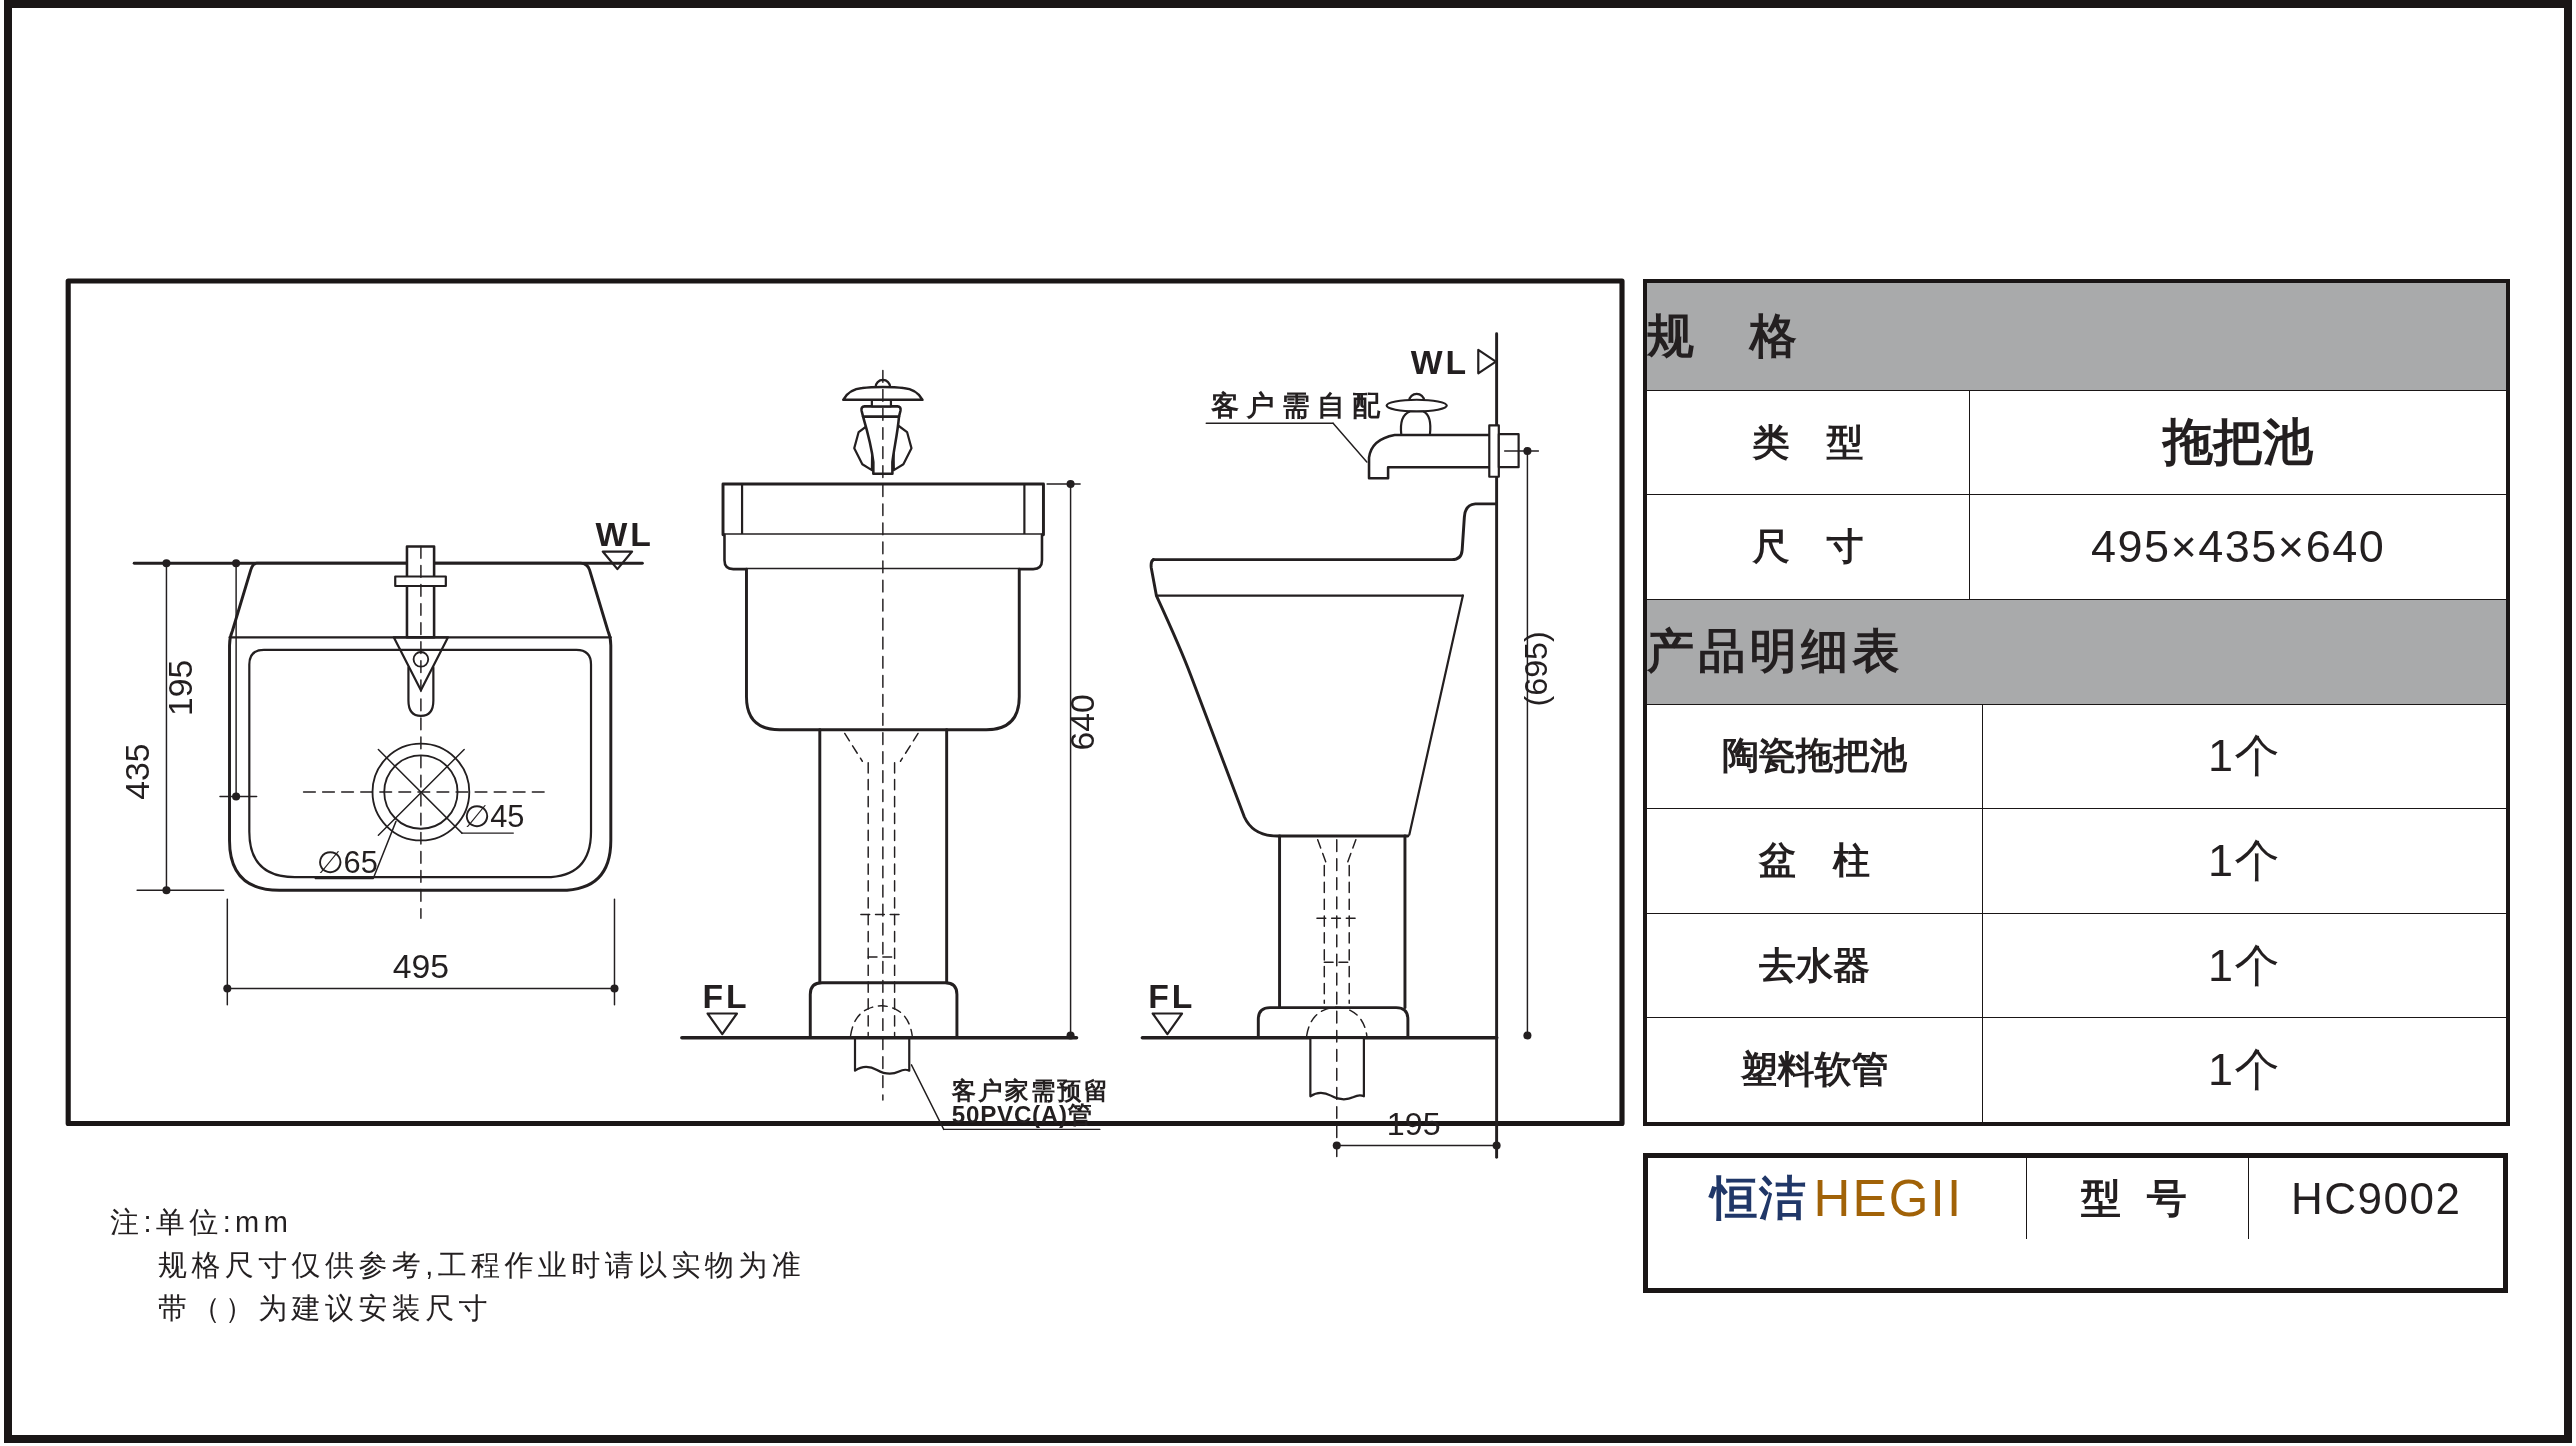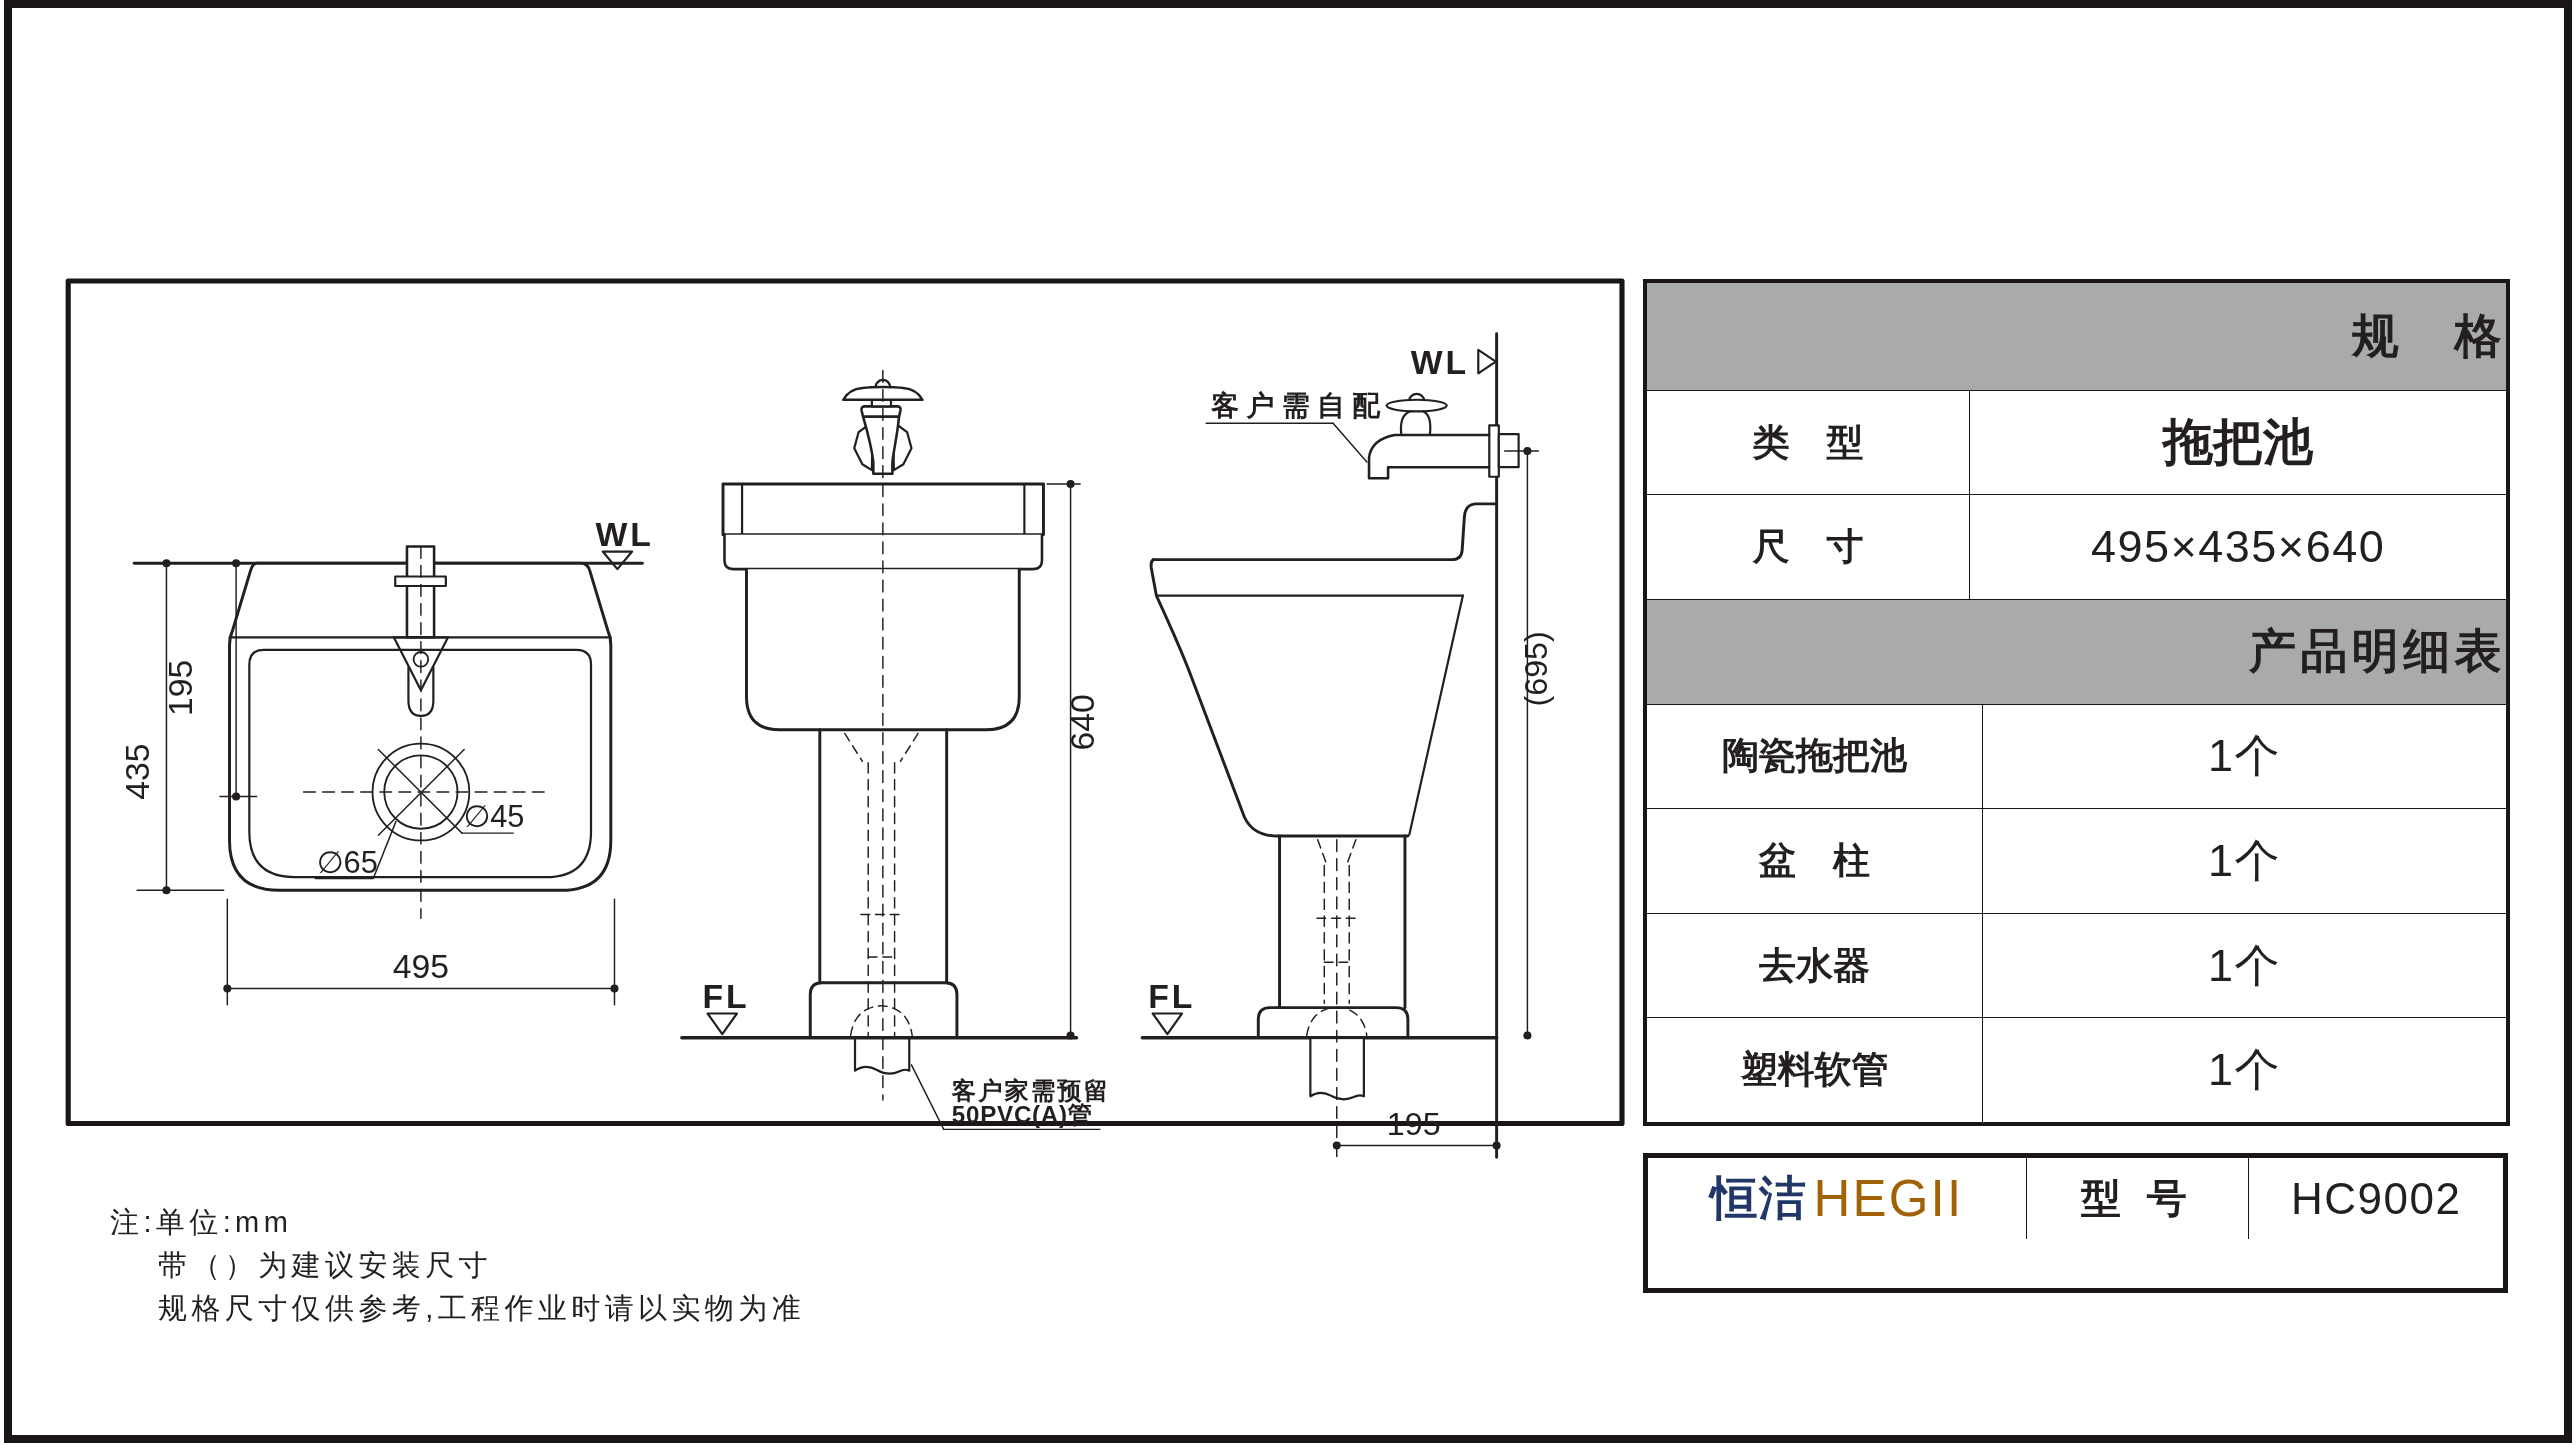--- a/index.html
+++ b/index.html
@@ -6,22 +6,22 @@
   body{width:2576px;height:1447px;position:relative;overflow:hidden;
        font-family:"Liberation Sans","DejaVu Sans",sans-serif;color:#231f20;}
   .frame{position:absolute;left:3.7px;top:0;right:3.7px;bottom:4.4px;border:8px solid #1a1616;}
   svg text{fill:#231f20;}
   
   .spec-table{position:absolute;left:1643px;top:279px;width:867px;height:847px;
       border:4.4px solid #1a1616;box-sizing:border-box;background:#fff;
       display:grid;grid-template-rows:147fr 144fr 144fr 144fr 144fr 144fr 144fr 144fr;}
   .trow{display:flex;align-items:stretch;border-top:1.5px solid #1a1616;}
   .trow:first-child{border-top:none;}
-  .thead{background:#a9aaab;align-items:center;justify-content:flex-end;display:flex;
-      font-size:47px;font-weight:bold;letter-spacing:4.4px;padding-left:15px;}
+  .thead{background:#a9aaab;align-items:center;justify-content:flex-start;display:flex;
+      font-size:47px;font-weight:bold;letter-spacing:4.4px;}
   .tlabel{width:37.5%;display:flex;align-items:center;justify-content:center;
       font-size:37px;font-weight:bold;}
   .tvalue{flex:1;border-left:1.5px solid #1a1616;display:flex;align-items:center;justify-content:center;
       font-size:50px;font-weight:bold;}
   .trow.product .tlabel{width:39%;}
   .tvalue.num{font-weight:normal;font-size:45px;letter-spacing:1.5px;}
   
   .brand-table{position:absolute;left:1643px;top:1153px;width:865px;height:140px;
       border:5.9px solid #1a1616;box-sizing:border-box;background:#fff;display:flex;flex-direction:column;}
   .brand-top{height:81px;display:flex;}
@@ -233,16 +233,16 @@
       <span class="logo-cn">恒洁</span>
       <span class="logo-en">HEGII</span>
     </div>
     <div class="brand-cell brand-model-label">型 号</div>
     <div class="brand-cell brand-model-value">HC9002</div>
   </div>
 </div>
 
 <div class="notes">
   <div>注:单位:mm</div>
+  <div class="indent">规格尺寸仅供参考,工程作业时请以实物为准</div>
   <div class="indent">带（）为建议安装尺寸</div>
-  <div class="indent">规格尺寸仅供参考,工程作业时请以实物为准</div>
 </div>
 
 
 </body></html>

